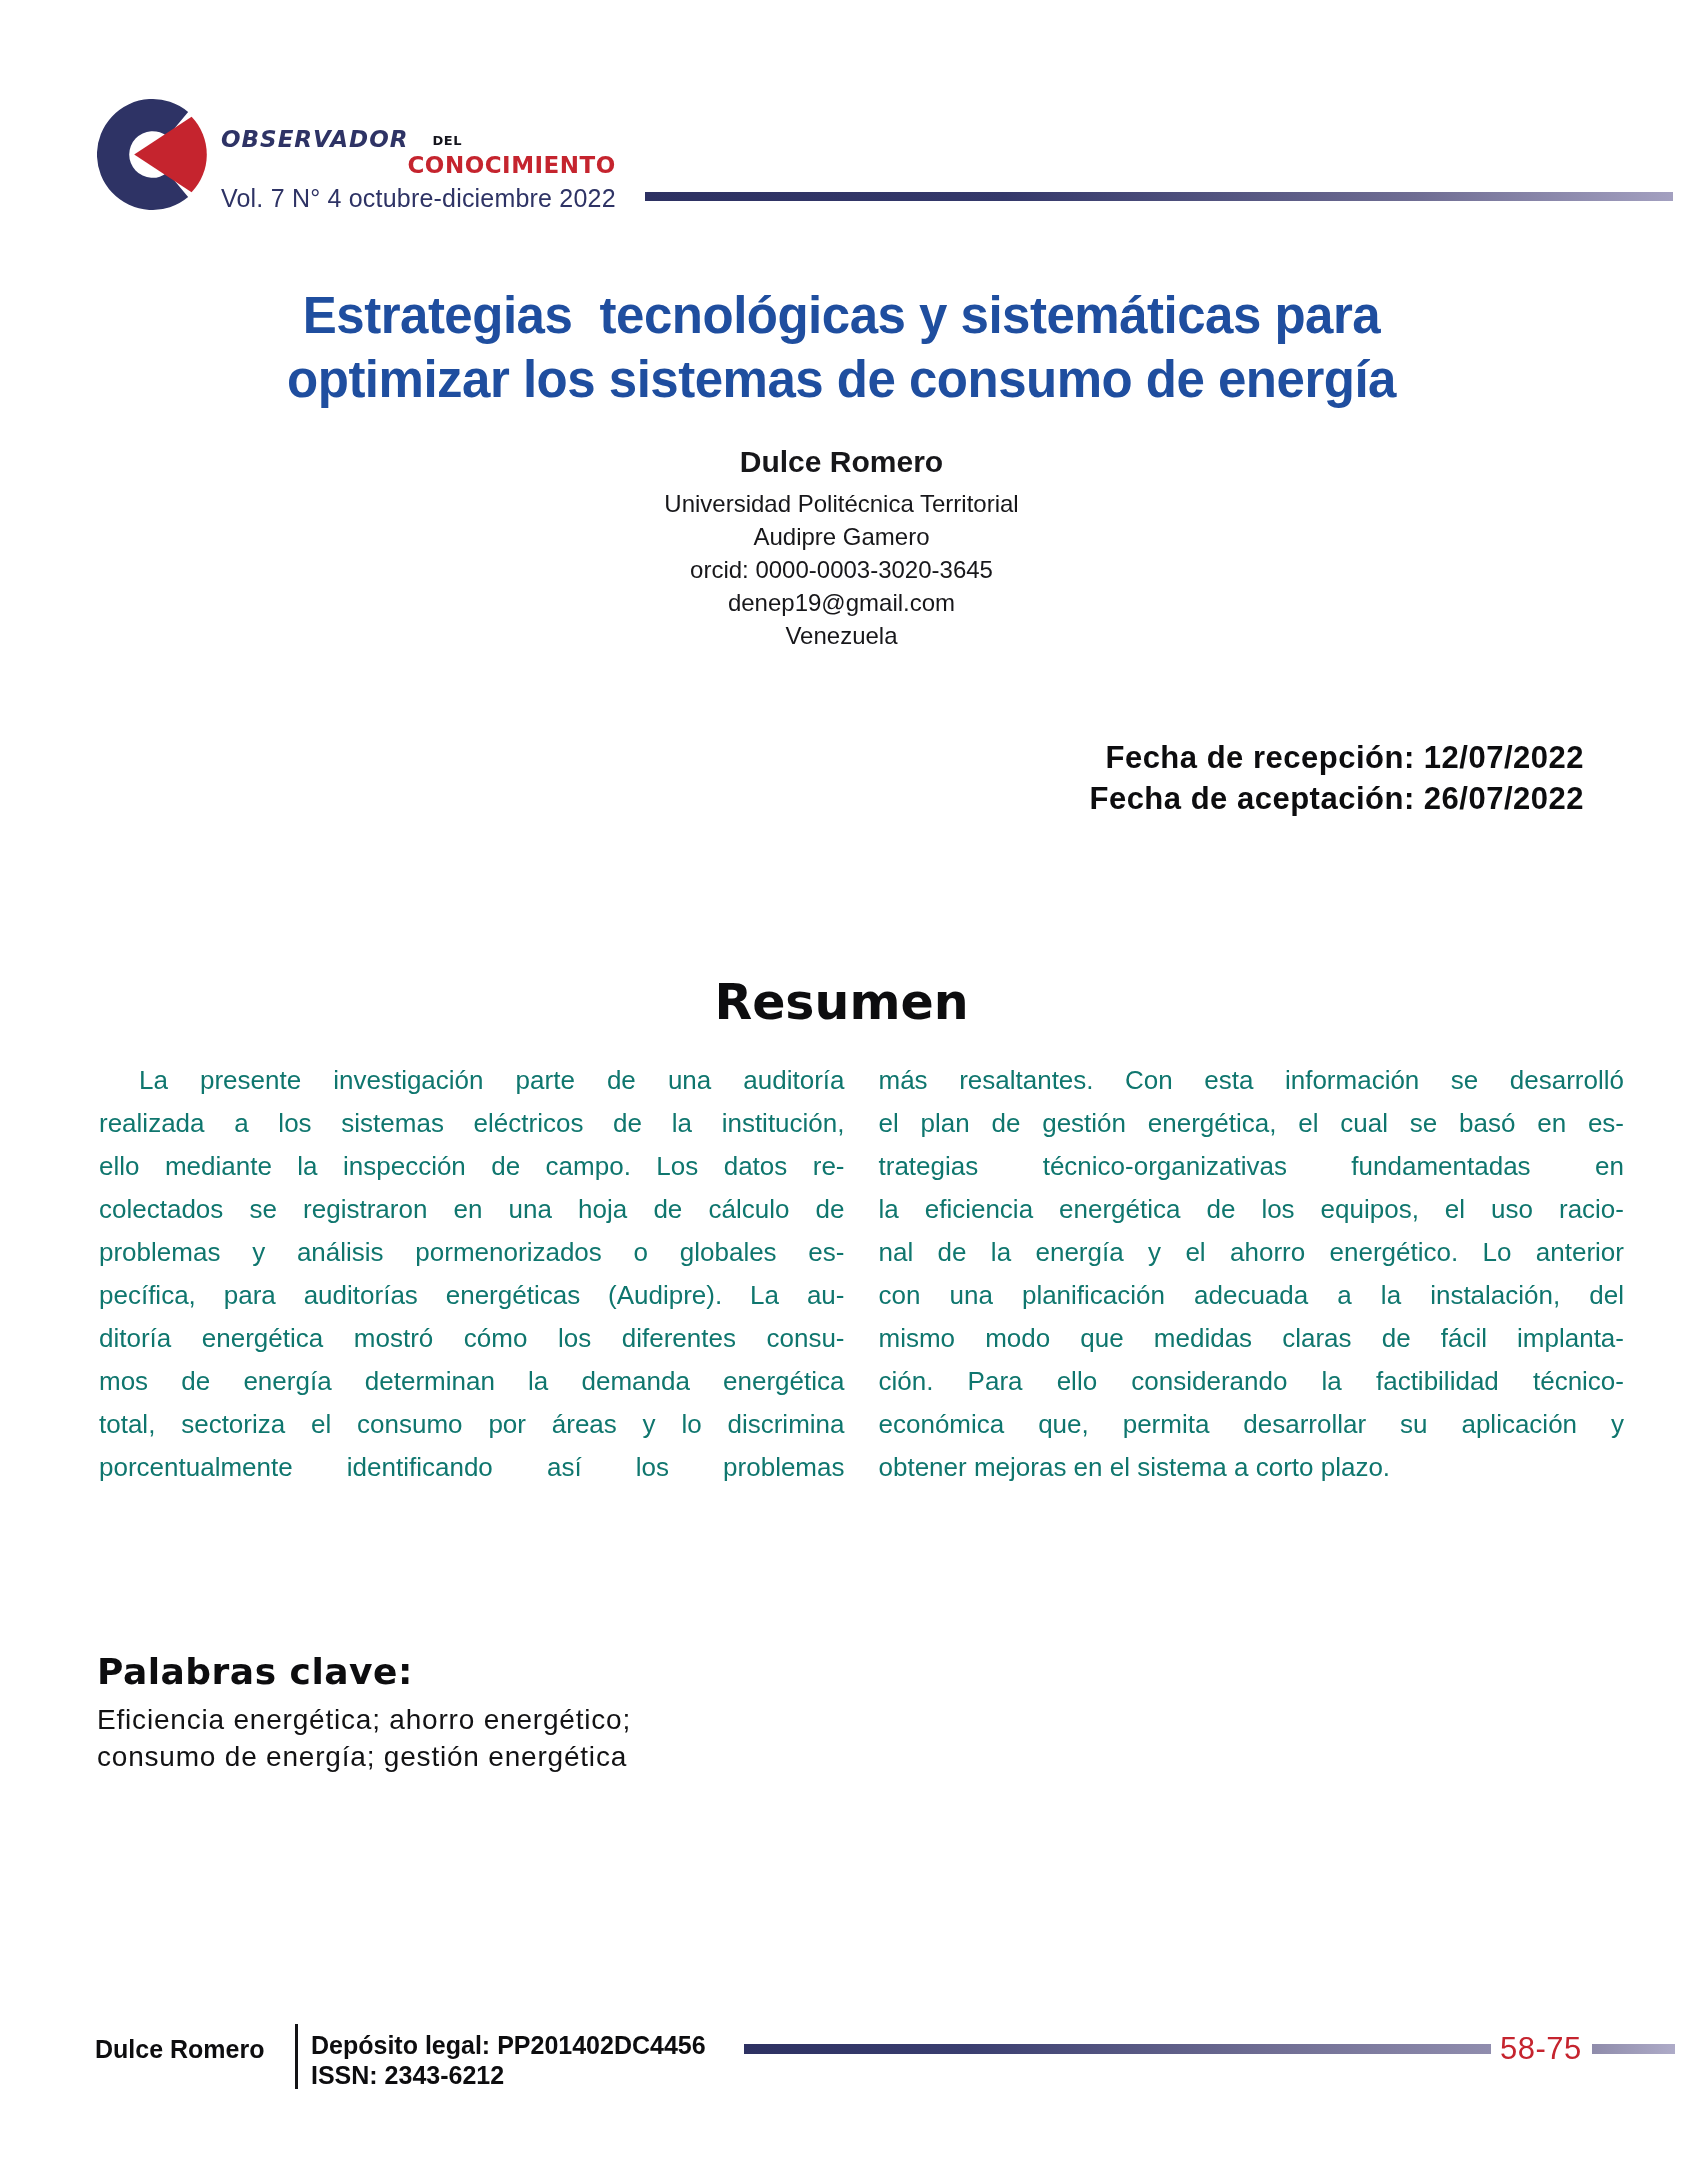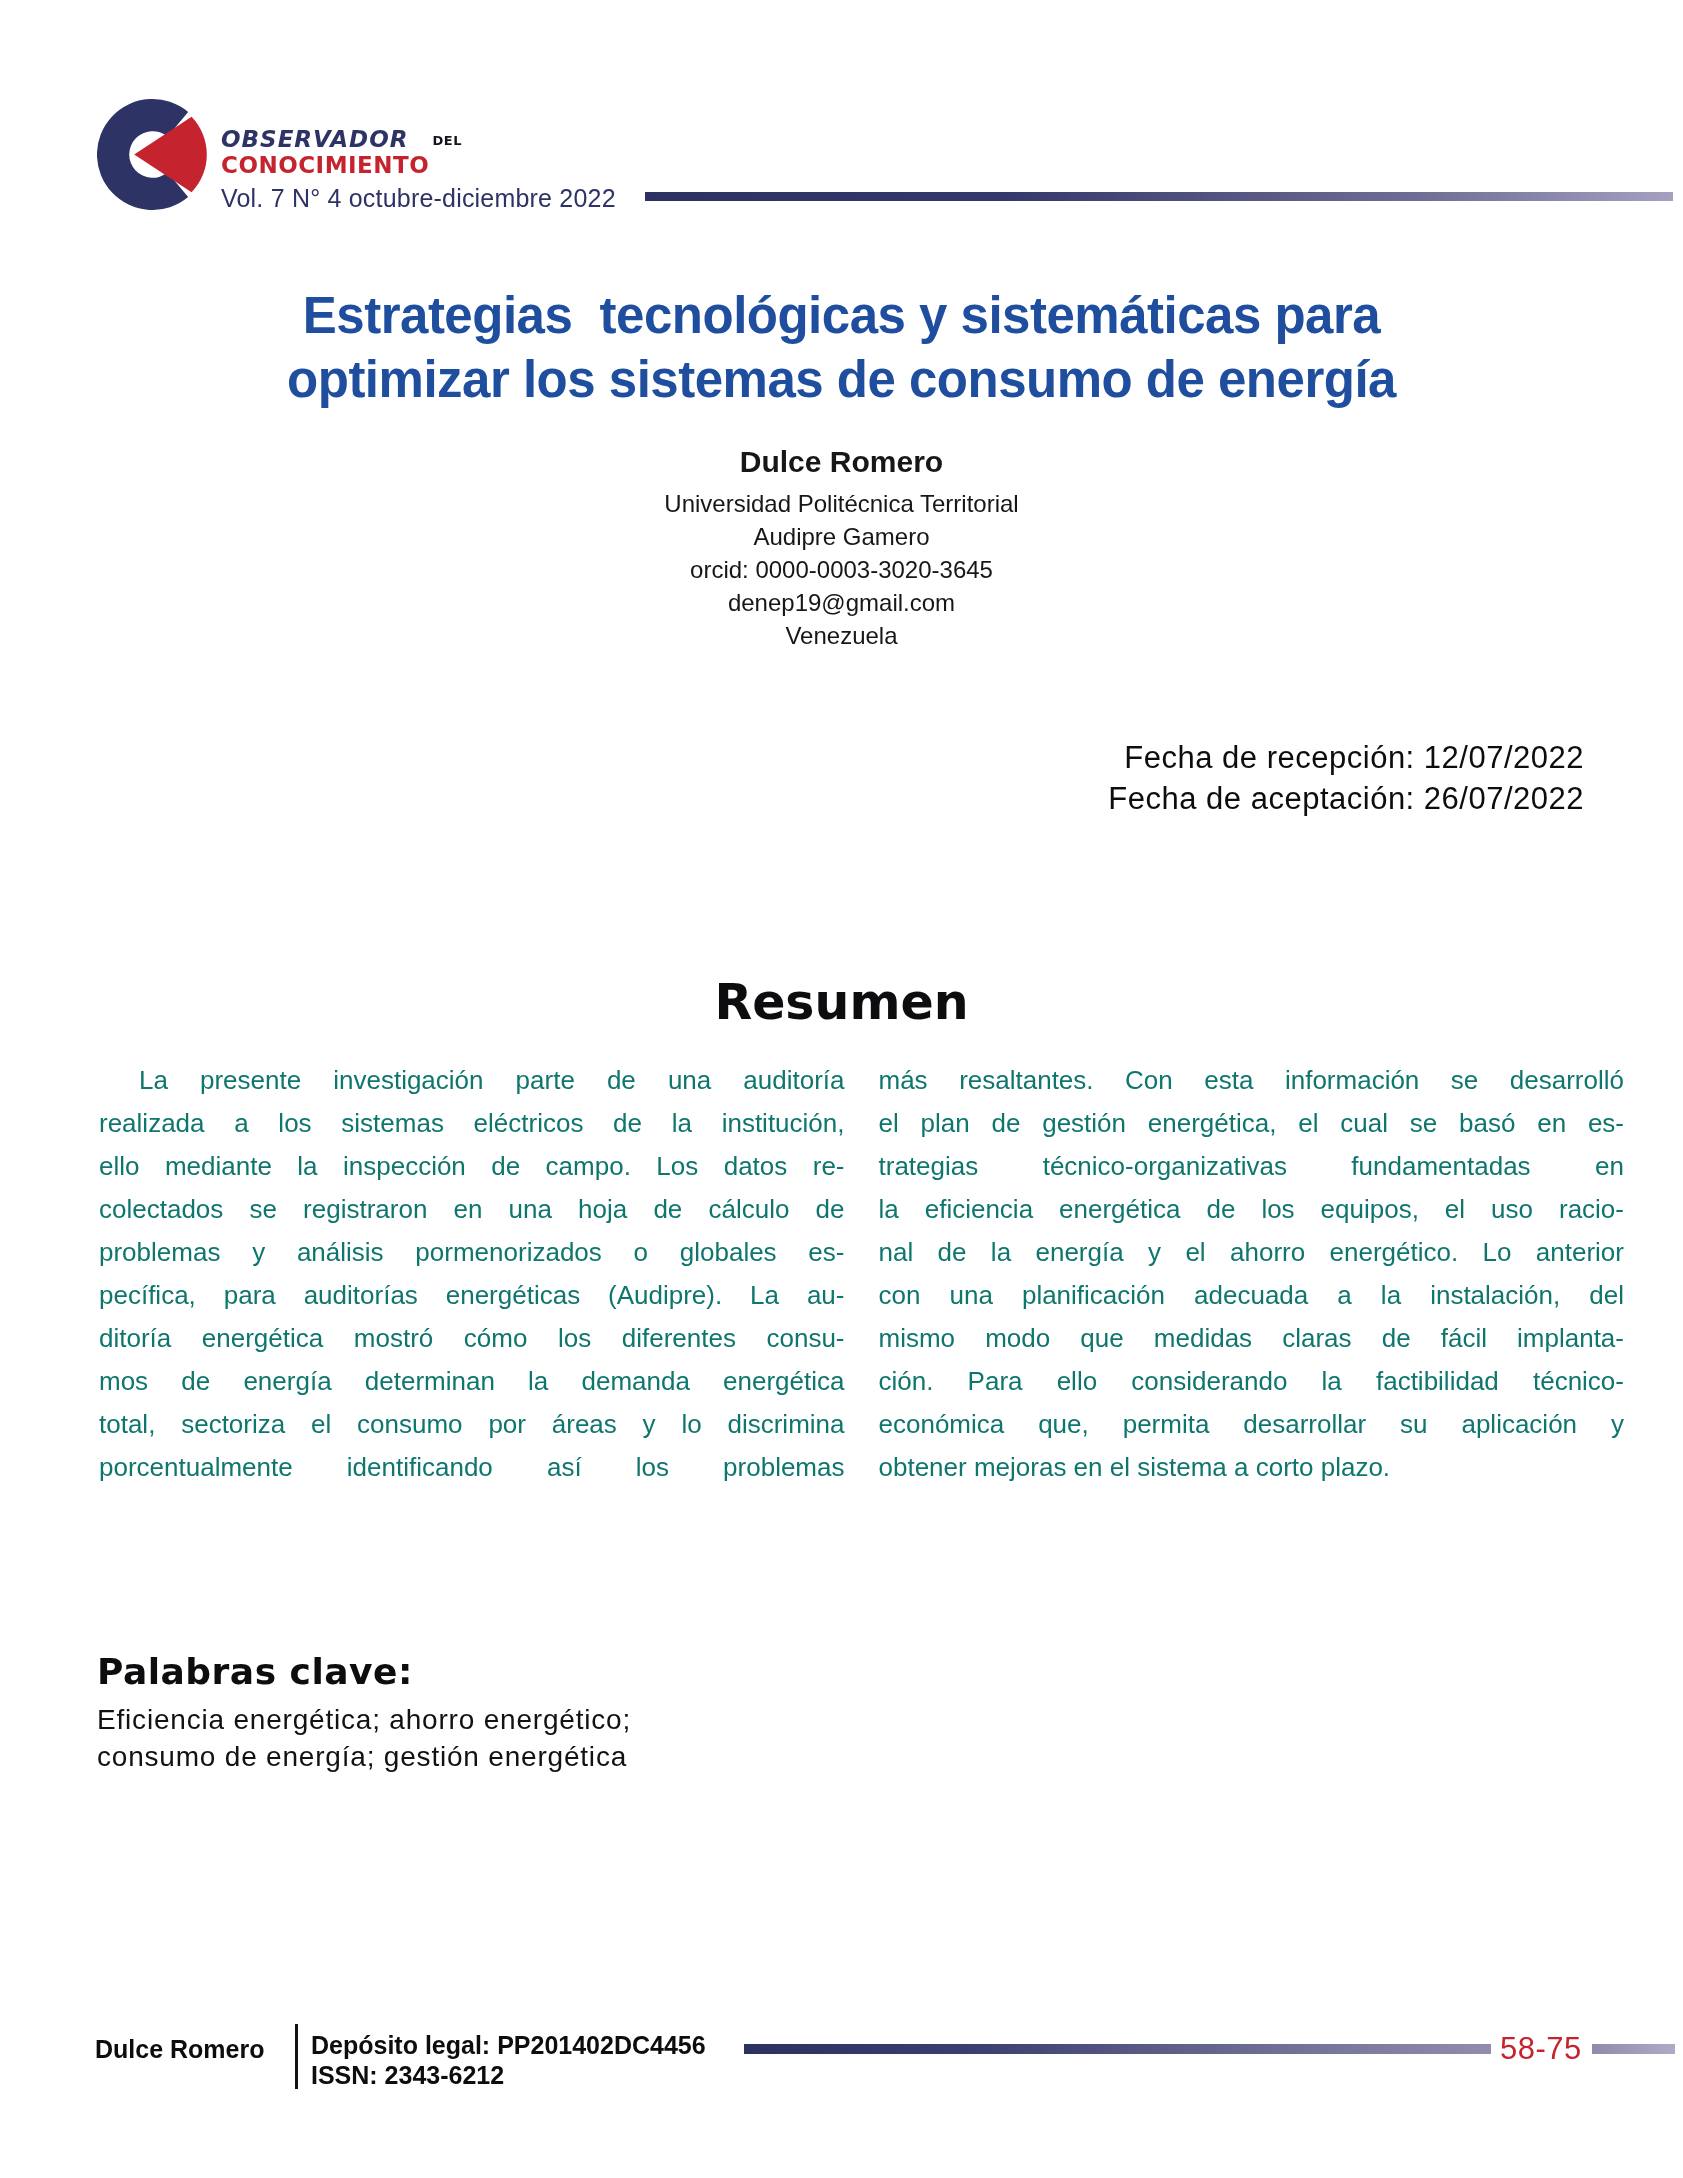--- a/index.html
+++ b/index.html
@@ -11,32 +11,32 @@
   html,body{margin:0;padding:0;background:#ffffff;}
   .page{
     position:relative;width:1683px;height:2178px;background:#ffffff;
     font-family:"Liberation Sans",sans-serif;color:var(--ink);overflow:hidden;
   }
   
   .logo-svg{position:absolute;left:97px;top:99px;width:111px;height:111px;}
   .brand{position:absolute;left:221px;top:128px;line-height:1;}
   .brand-l1{font-family:"DejaVu Sans",sans-serif;font-weight:bold;font-size:23px;color:var(--navy);letter-spacing:1px;font-style:italic;}
   .brand-del{font-family:"DejaVu Sans",sans-serif;font-weight:bold;font-size:13px;color:#15151d;letter-spacing:0.5px;position:relative;top:-2px;margin-left:24px;}
-  .brand-l2{font-family:"DejaVu Sans",sans-serif;font-weight:bold;font-size:23px;color:var(--red);letter-spacing:0.5px;margin-top:3px;}
+  .brand-l2{font-family:"DejaVu Sans",sans-serif;font-weight:bold;font-size:23px;color:var(--red);letter-spacing:0.5px;margin-top:3px;text-align:right;}
   .vol-line{margin-top:9px;font-size:25px;color:var(--navy);letter-spacing:0.2px;}
   .header-rule{position:absolute;left:645px;right:10px;top:192px;height:9px;
     background:linear-gradient(to right,#2d3162 0%,#34386a 35%,#6f6d93 75%,#a3a0c0 100%);}
   
   .title{position:absolute;left:0;right:0;top:284px;text-align:center;color:var(--title-blue);
     font-weight:bold;font-size:51px;line-height:64px;letter-spacing:-0.5px;}
   .title div{white-space:pre-wrap;}
   .author{position:absolute;left:0;right:0;top:445px;text-align:center;}
   .author-name{font-size:30px;font-weight:bold;margin-bottom:8px;}
   .author-line{font-size:24px;line-height:33px;}
-  .dates{position:absolute;right:99px;top:737px;text-align:right;font-weight:normal;
+  .dates{position:absolute;right:99px;top:737px;text-align:right;font-weight:bold;
     font-size:31px;line-height:41px;letter-spacing:0.5px;color:#0d0d0f;}
   
   .abstract-heading{position:absolute;left:0;right:0;top:958px;text-align:center;
     font-family:"DejaVu Sans",sans-serif;font-weight:bold;font-size:49px;color:#0d0d0f;margin-top:16px;}
   .abstract-cols{position:absolute;left:99px;top:1059px;width:1525px;display:flex;gap:34px;
     font-size:26px;line-height:43px;color:#0f766e;}
   .abs-col{flex:1;min-width:0;}
   .abs-col .tline{text-align:justify;text-align-last:justify;}
   .abs-col.left .tline:first-child{text-indent:40px;}
   .abs-col.right .tline:last-child{text-align-last:left;}

